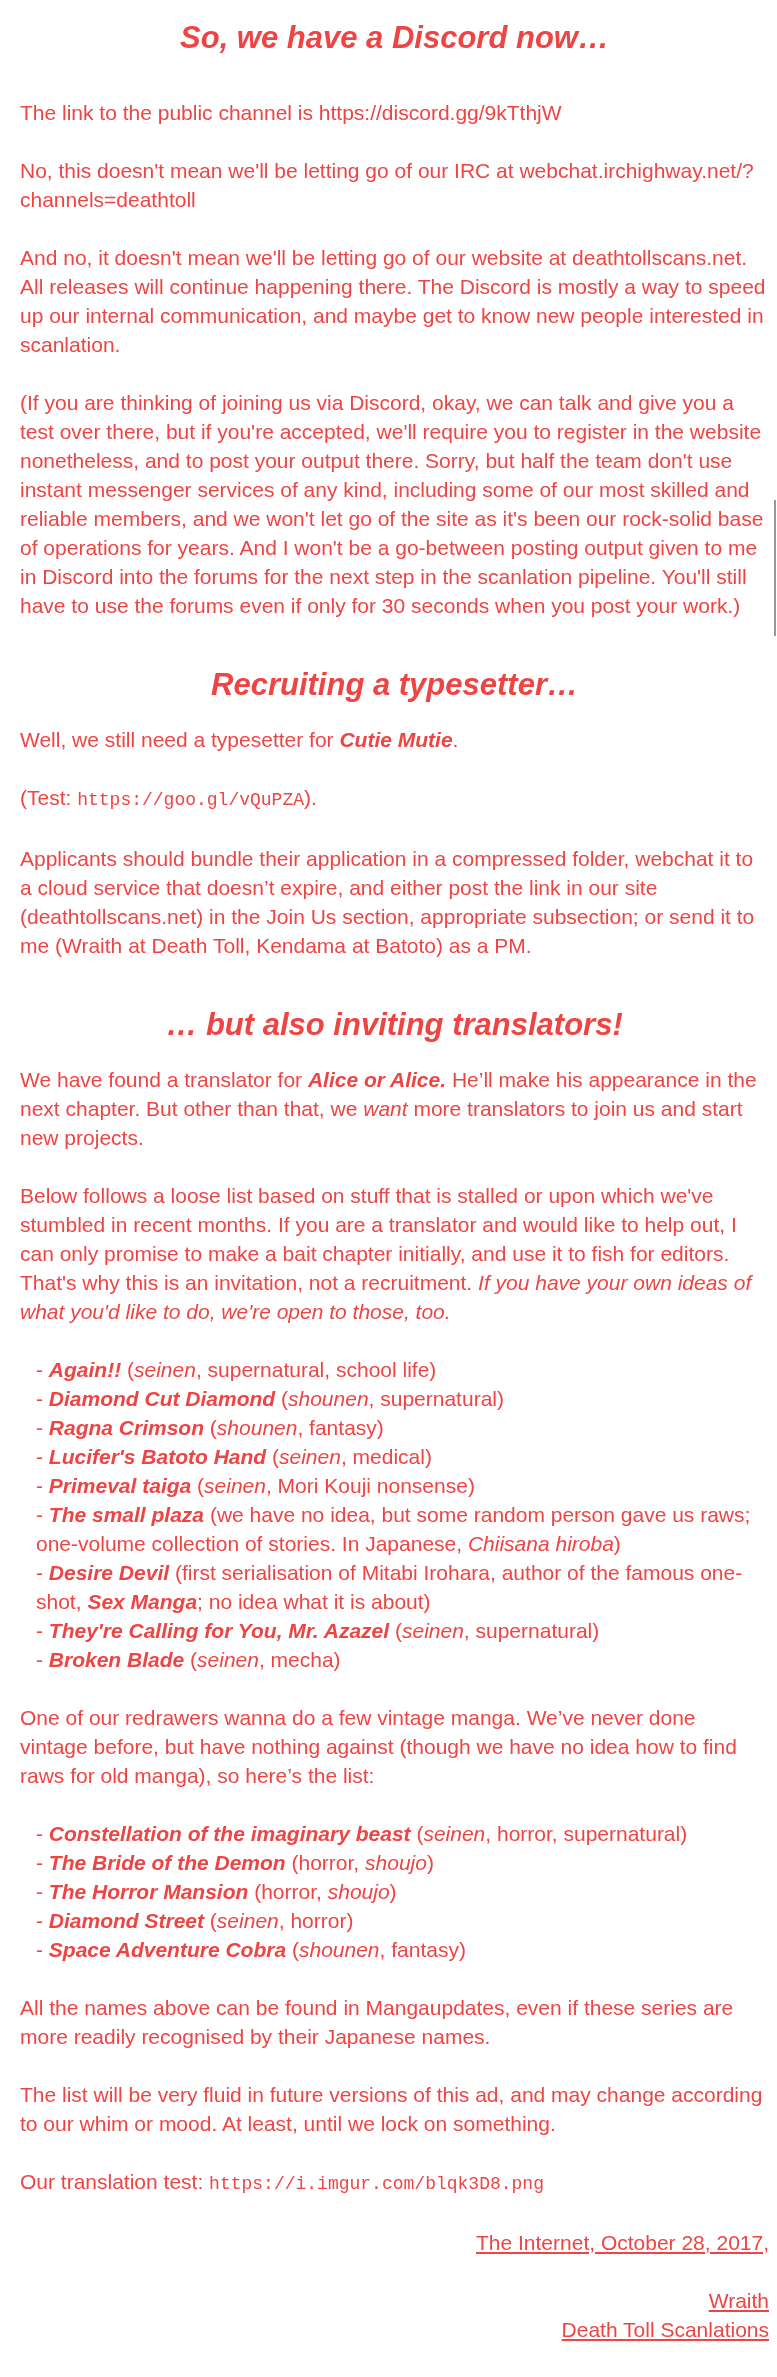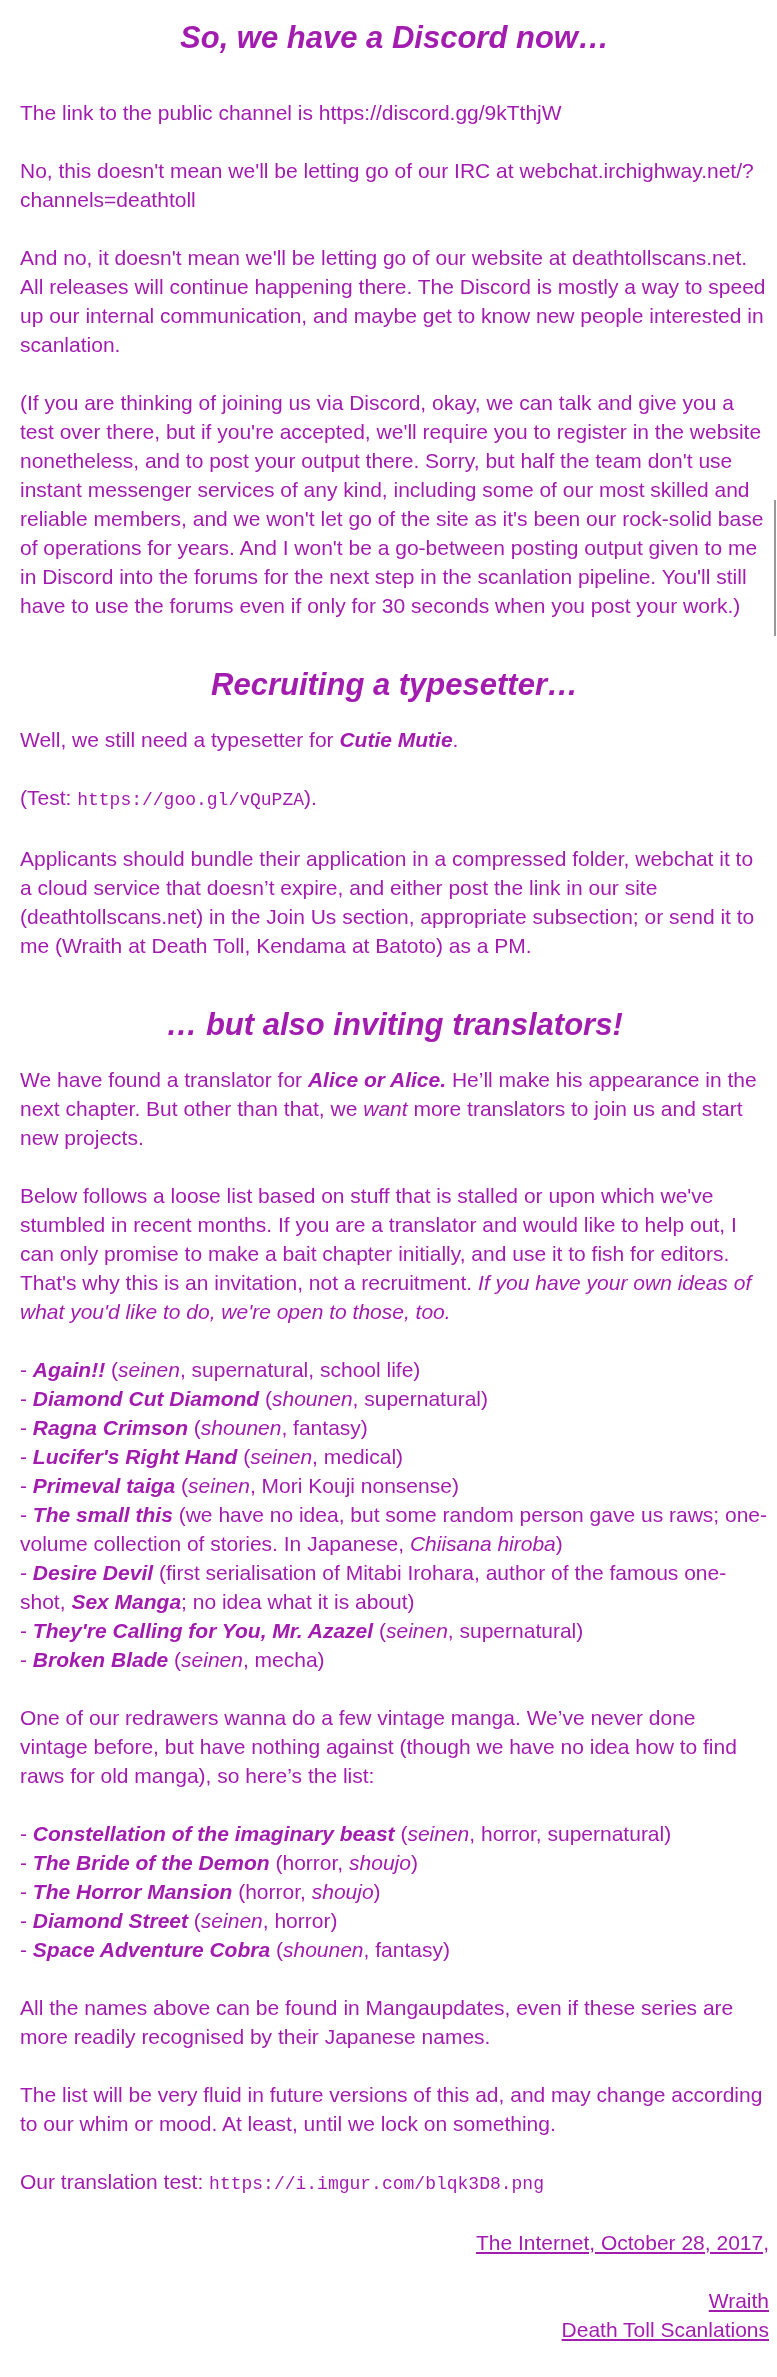--- a/index.html
+++ b/index.html
@@ -23,56 +23,56 @@
   .heading {
     text-align: center;
     font-weight: bold;
     font-style: italic;
     font-size: 31px;
     line-height: 44px;
     padding-top: 14px;
     margin: 0 0 18px 0;
   }
   .heading.h1 { padding-top: 0; margin: 0 0 38px 0; }
-  .list { margin: 0 0 29px 0; }
+  .list { margin: 0 0 29px 16px; }
   .list p.li { margin: 0; }
   .i  { font-style: italic; }
   .bi { font-weight: bold; font-style: italic; }
   .m  {
     font-family: "Liberation Mono", monospace;
     font-weight: normal;
     font-size: 18px;
   }
   .right { text-align: right; margin-right: 2px; text-decoration: underline; }
   .pre { white-space: pre-line; text-align: right; }
   .scroll-indicator { position: absolute; }
 </style>
 </head>
 <body style="background: rgb(255, 255, 255);">
 
-<div class="doc" style="color: #a21caf;">
+<div class="doc" style="color: #ef4444;">
     <div class="heading h1"><span class="bi">So, we have a Discord now…</span></div>
     <p><span>The link to the public channel is https://discord.gg/9kTthjW</span></p>
     <p><span>No, this doesn't mean we'll be letting go of our IRC at webchat.irchigh­way.net/?channels=deathtoll</span></p>
     <p><span>And no, it doesn't mean we'll be letting go of our website at deathtolls­cans.net. All releases will continue happening there. The Discord is mostly a way to speed up our internal communication, and maybe get to know new people interested in scanlation.</span></p>
     <p><span>(If you are thinking of joining us via Discord, okay, we can talk and give you a test over there, but if you're accepted, we'll require you to register in the website nonetheless, and to post your output there. Sorry, but half the team don't use instant messenger services of any kind, including some of our most skilled and reliable members, and we won't let go of the site as it's been our rock-solid base of operations for years. And I won't be a go-between posting output given to me in Discord into the forums for the next step in the scanlation pipeline. You'll still have to use the forums even if only for 30 seconds when you post your work.)</span></p>
     <div class="heading"><span class="bi">Recruiting a typesetter…</span></div>
     <p><span>Well, we still need a typesetter for </span><span class="bi">Cutie Mutie</span><span>.</span></p>
     <p><span>(Test: </span><span class="m">https://goo.gl/vQuPZA</span><span>).</span></p>
     <p><span>Applicants should bundle their application in a compressed folder, webchat it to a cloud service that doesn’t expire, and either post the link in our site (deathtollscans.net) in the Join Us section, appropriate subsection; or send it to me (Wraith at Death Toll, Kendama at Batoto) as a PM.</span></p>
     <div class="heading"><span class="bi">…  but also inviting translators!</span></div>
     <p><span>We have found a translator for </span><span class="bi">Alice or Alice.</span><span> He’ll make his appearance in the next chapter. But other than that, we </span><span class="i">want</span><span> more translators to join us and start new projects.</span></p>
     <p><span>Below follows a loose list based on stuff that is stalled or upon which we've stumbled in recent months. If you are a translator and would like to help out, I can only promise to make a bait chapter initially, and use it to fish for editors. That's why this is an invitation, not a recruitment. </span><span class="i">If you have your own ideas of what you'd like to do, we're open to those, too.</span></p>
     <div class="list">
       <p class="li"><span>- </span><span class="bi">Again!!</span><span> (</span><span class="i">seinen</span><span>, supernatural, school life)</span></p>
       <p class="li"><span>- </span><span class="bi">Diamond Cut Diamond</span><span> (</span><span class="i">shounen</span><span>, supernatural)</span></p>
       <p class="li"><span>- </span><span class="bi">Ragna Crimson</span><span> (</span><span class="i">shounen</span><span>, fantasy)</span></p>
-      <p class="li"><span>- </span><span class="bi">Lucifer's Right Hand</span><span> (</span><span class="i">seinen</span><span>, medical)</span></p>
+      <p class="li"><span>- </span><span class="bi">Lucifer's Batoto Hand</span><span> (</span><span class="i">seinen</span><span>, medical)</span></p>
       <p class="li"><span>- </span><span class="bi">Primeval taiga</span><span> (</span><span class="i">seinen</span><span>, Mori Kouji nonsense)</span></p>
-      <p class="li"><span>- </span><span class="bi">The small this</span><span> (we have no idea, but some random person gave us raws; one-volume collection of stories. In Japanese, </span><span class="i">Chiisana hiroba</span><span>)</span></p>
+      <p class="li"><span>- </span><span class="bi">The small plaza</span><span> (we have no idea, but some random person gave us raws; one-volume collection of stories. In Japanese, </span><span class="i">Chiisana hiroba</span><span>)</span></p>
       <p class="li"><span>- </span><span class="bi">Desire Devil</span><span> (first serialisation of Mitabi Irohara, author of the famous one-shot, </span><span class="bi">Sex Manga</span><span>; no idea what it is about)</span></p>
       <p class="li"><span>- </span><span class="bi">They're Calling for You, Mr. Azazel</span><span> (</span><span class="i">seinen</span><span>, supernatural)</span></p>
       <p class="li"><span>- </span><span class="bi">Broken Blade</span><span> (</span><span class="i">seinen</span><span>, mecha)</span></p>
     </div>
     <p><span>One of our redrawers wanna do a few vintage manga. We’ve never done vintage before, but have nothing against (though we have no idea how to find raws for old manga), so here’s the list:</span></p>
     <div class="list">
       <p class="li"><span>- </span><span class="bi">Constellation of the imaginary beast</span><span> (</span><span class="i">seinen</span><span>, horror, supernatural)</span></p>
       <p class="li"><span>- </span><span class="bi">The Bride of the Demon</span><span> (horror, </span><span class="i">shoujo</span><span>)</span></p>
       <p class="li"><span>- </span><span class="bi">The Horror Mansion</span><span> (horror, </span><span class="i">shoujo</span><span>)</span></p>
       <p class="li"><span>- </span><span class="bi">Diamond Street</span><span> (</span><span class="i">seinen</span><span>, horror)</span></p>

